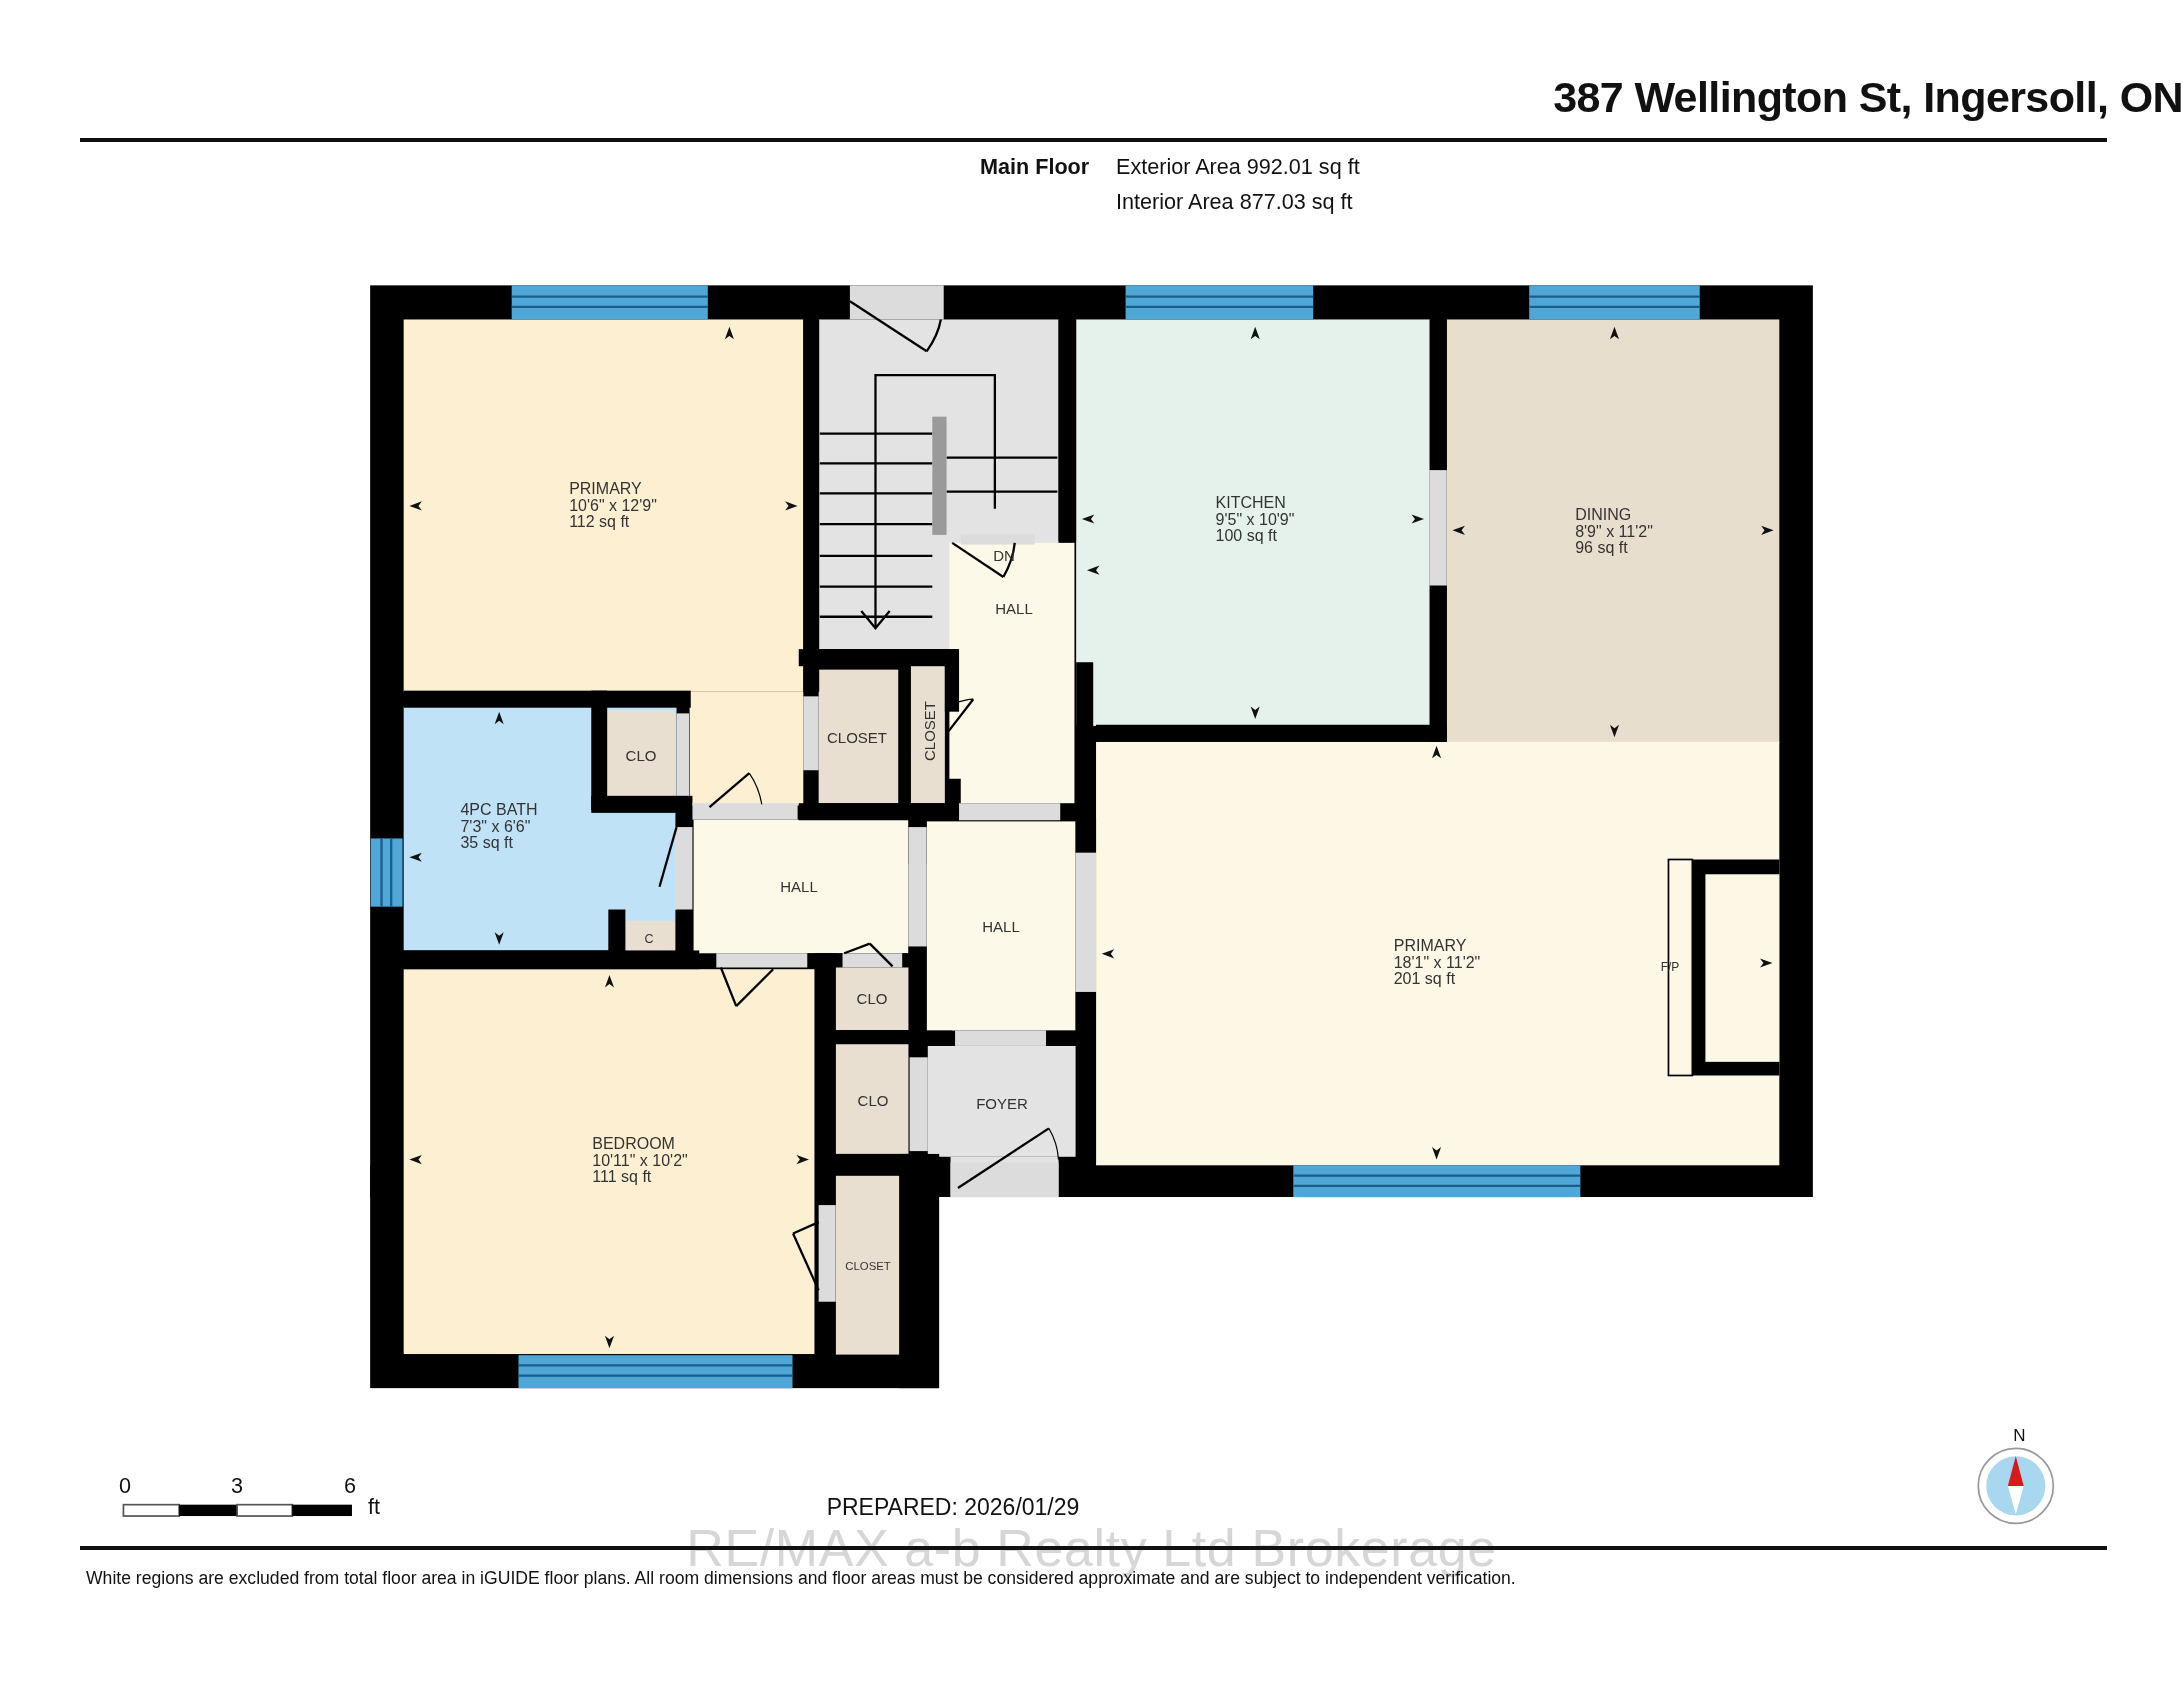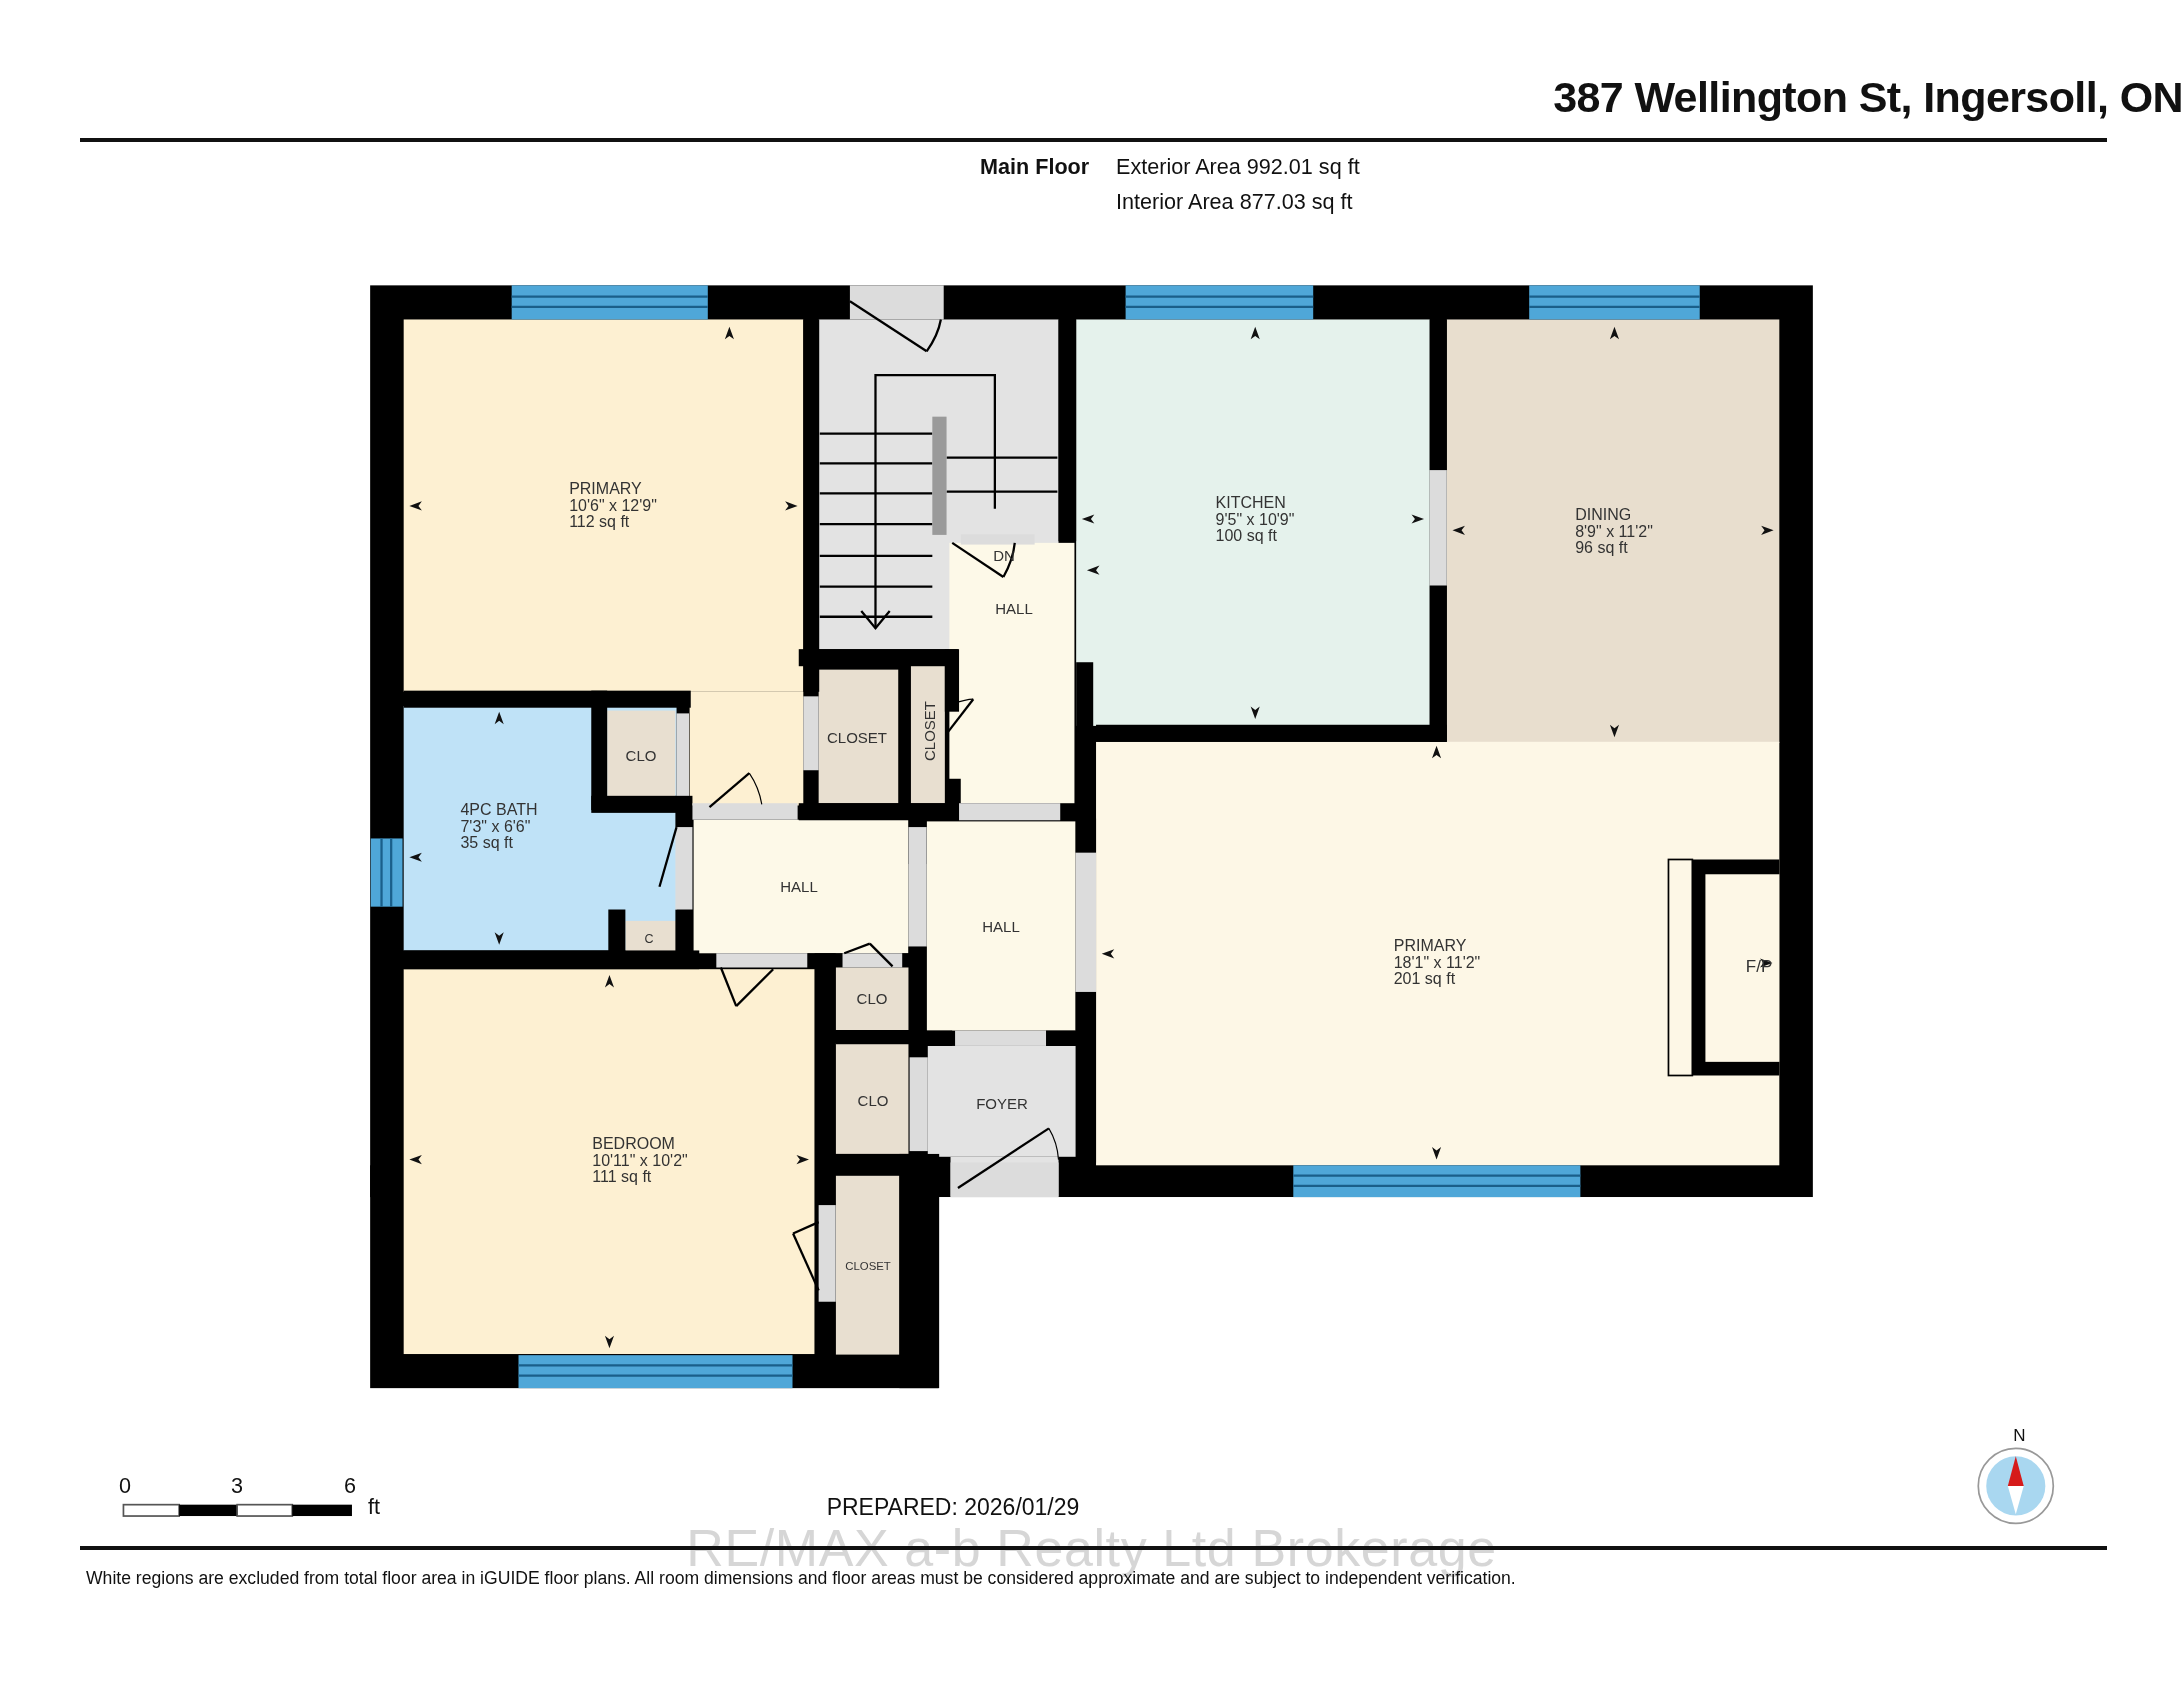--- a/index.html
+++ b/index.html
@@ -280,21 +280,21 @@
 <div class="small-label" style="left:1001px; top:926px;">HALL</div>
 <div class="small-label" style="left:1002px; top:1103px;">FOYER</div>
 <div class="small-label" style="left:857px; top:737px;">CLOSET</div>
 <div class="small-label vert" style="left:929px; top:731px;">CLOSET</div>
 <div class="small-label" style="left:868px; top:1266px; font-size:11.4px;">CLOSET</div>
 <div class="small-label" style="left:641px; top:755px;">CLO</div>
 <div class="small-label" style="left:872px; top:998px;">CLO</div>
 <div class="small-label" style="left:873px; top:1100px;">CLO</div>
 <div class="small-label" style="left:649px; top:939px; font-size:12.5px;">C</div>
 <div class="small-label" style="left:1004px; top:555px;">DN</div>
-<div class="small-label" style="left:1759px; top:967px; font-size:17px;">F/P</div>
+<div class="small-label" style="left:1670px; top:967px; font-size:12px;">F/P</div>
 
 <div id="scale-nums">
   <span style="left:119px;">0</span>
   <span style="left:231px;">3</span>
   <span style="left:344px;">6</span>
 </div>
 <div id="scale-unit" class="abs">ft</div>
 
 <div id="compass" class="abs">
   <div id="compass-n">N</div>

